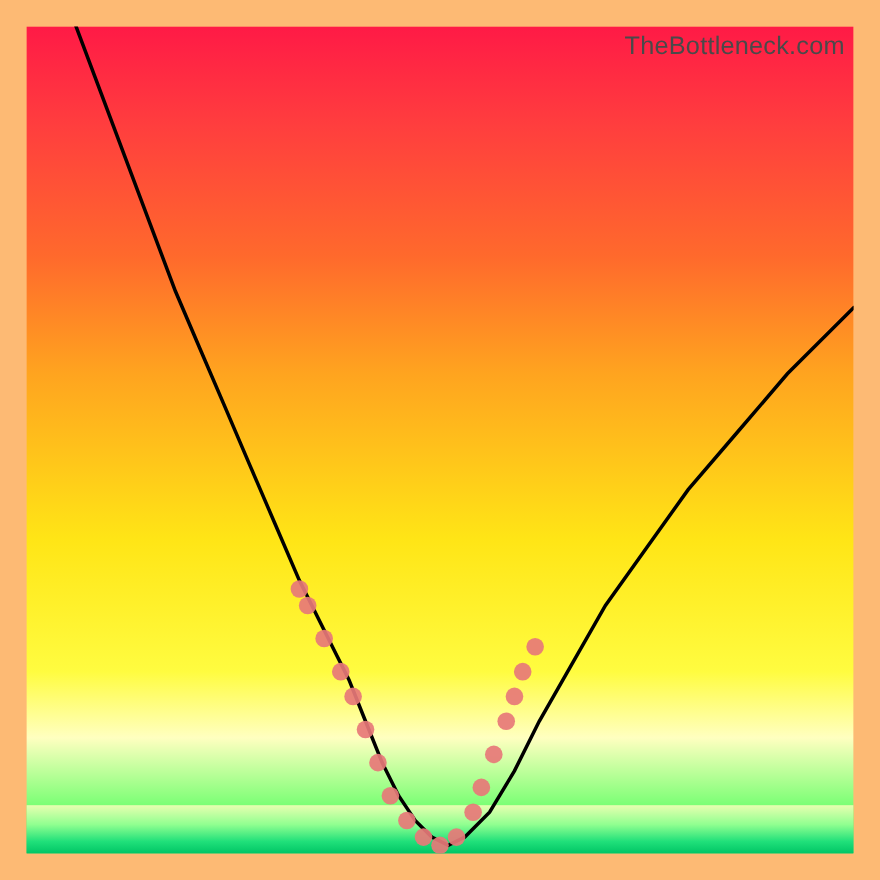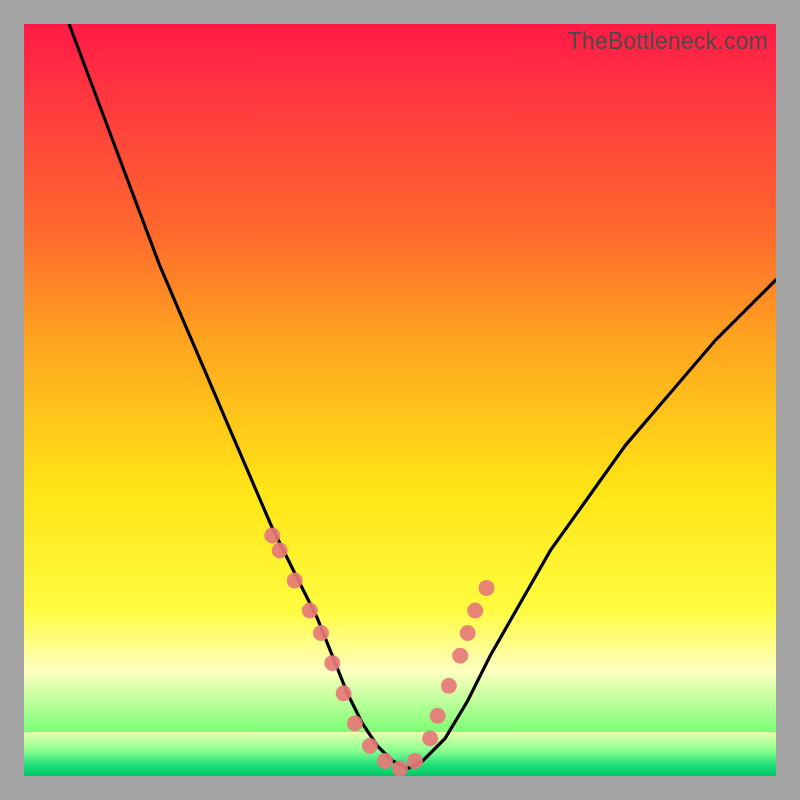--- a/index.html
+++ b/index.html
@@ -10,21 +10,21 @@
     overflow: hidden;
     background: #000;
     font-family: Arial, Helvetica, sans-serif;
   }
   .frame {
     position: absolute;
     left: 0;
     top: 0;
     width: 800px;
     height: 800px;
-    background: #a3a3a3;
+    background: #fdba74;
   }
   .plot {
     position: absolute;
     left: 24px;
     top: 24px;
     width: 752px;
     height: 752px;
     overflow: hidden;
   }
   .gradient-main {

